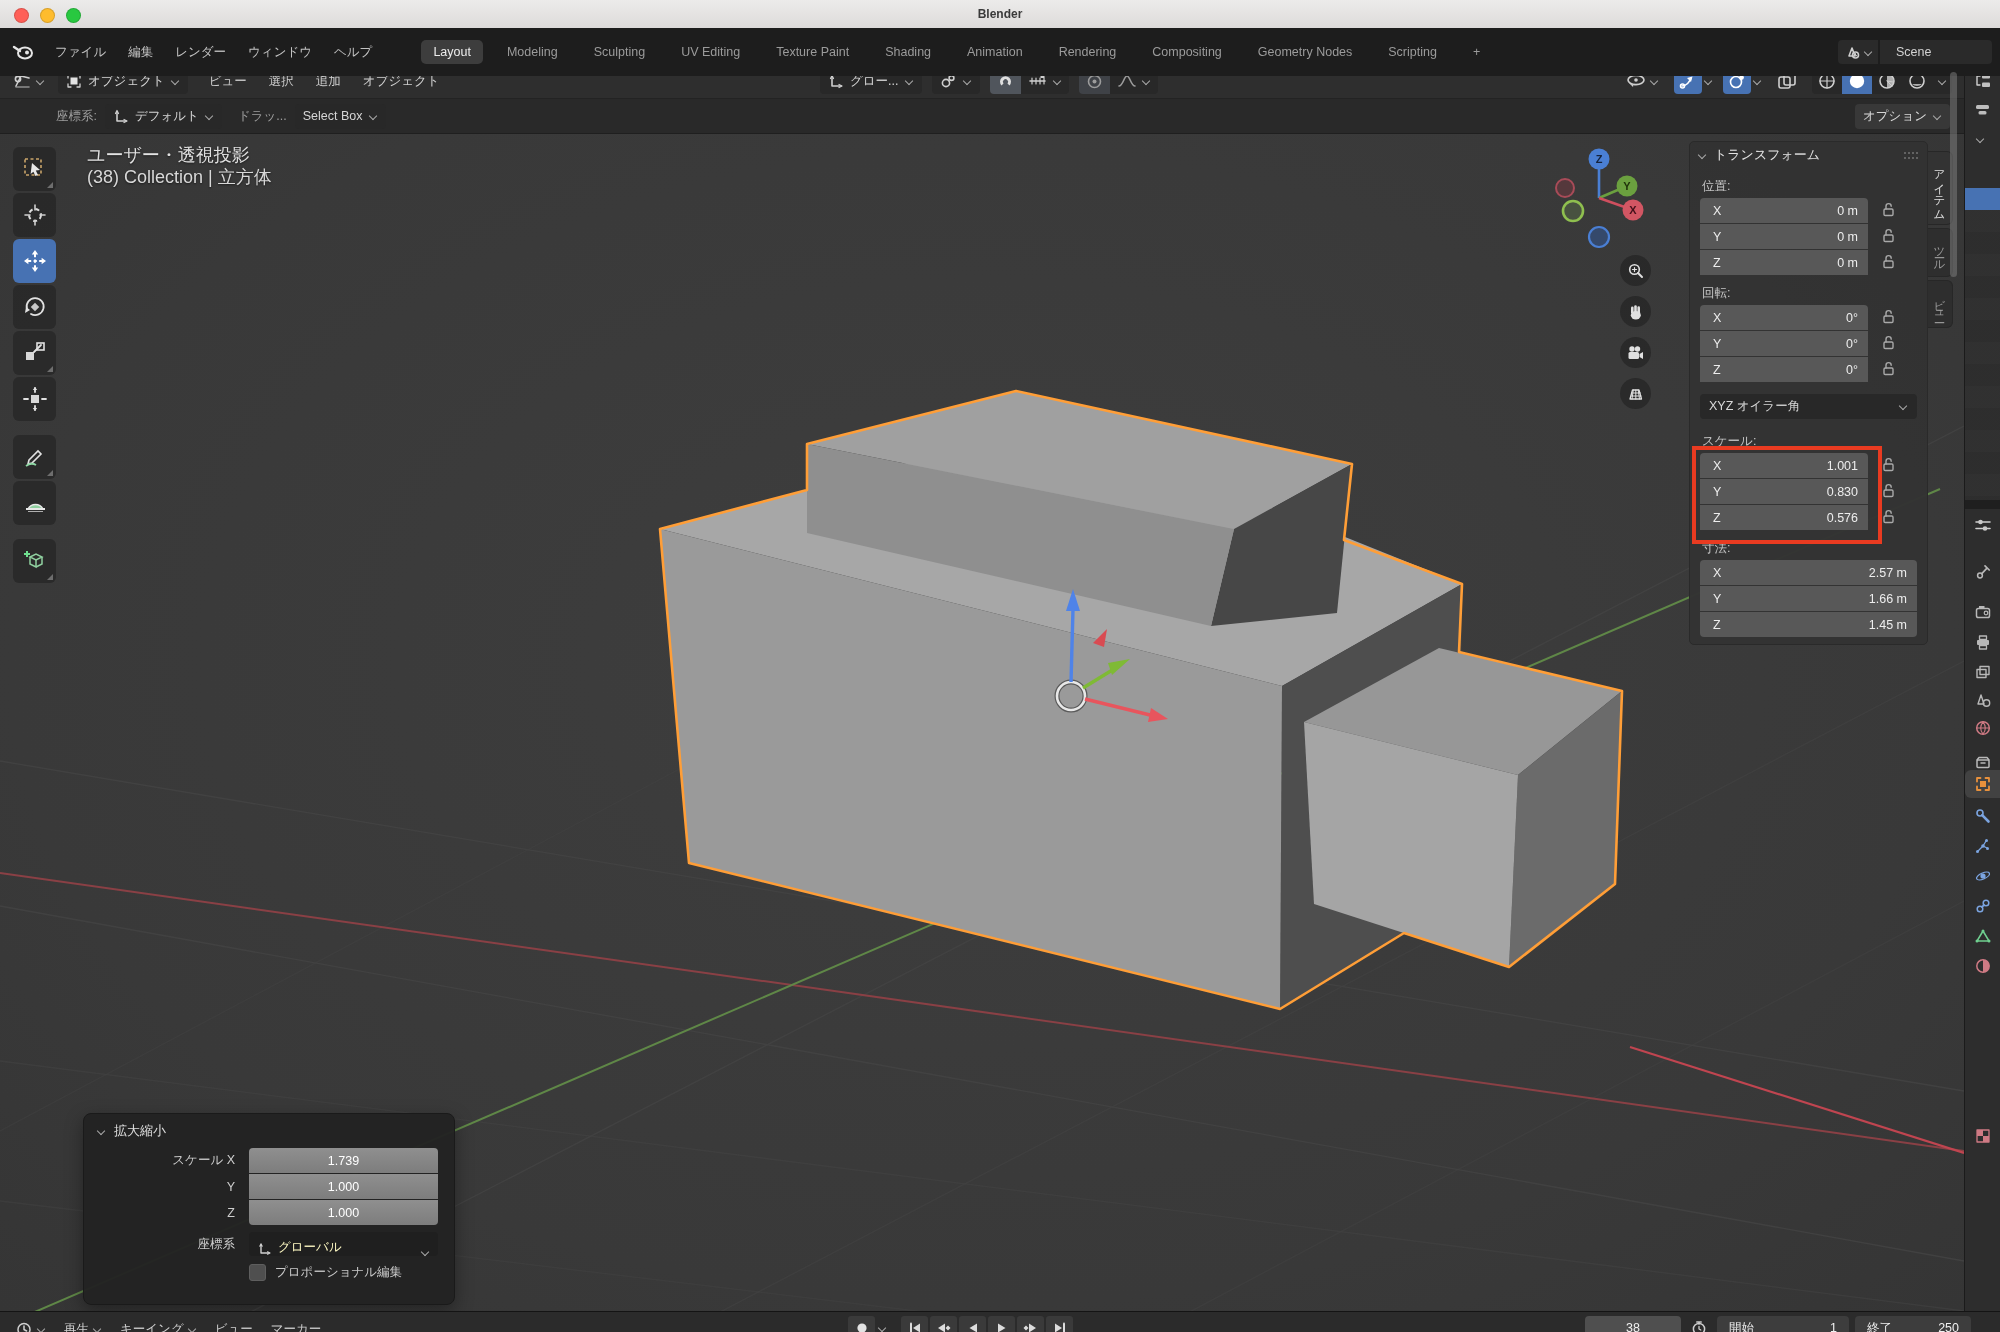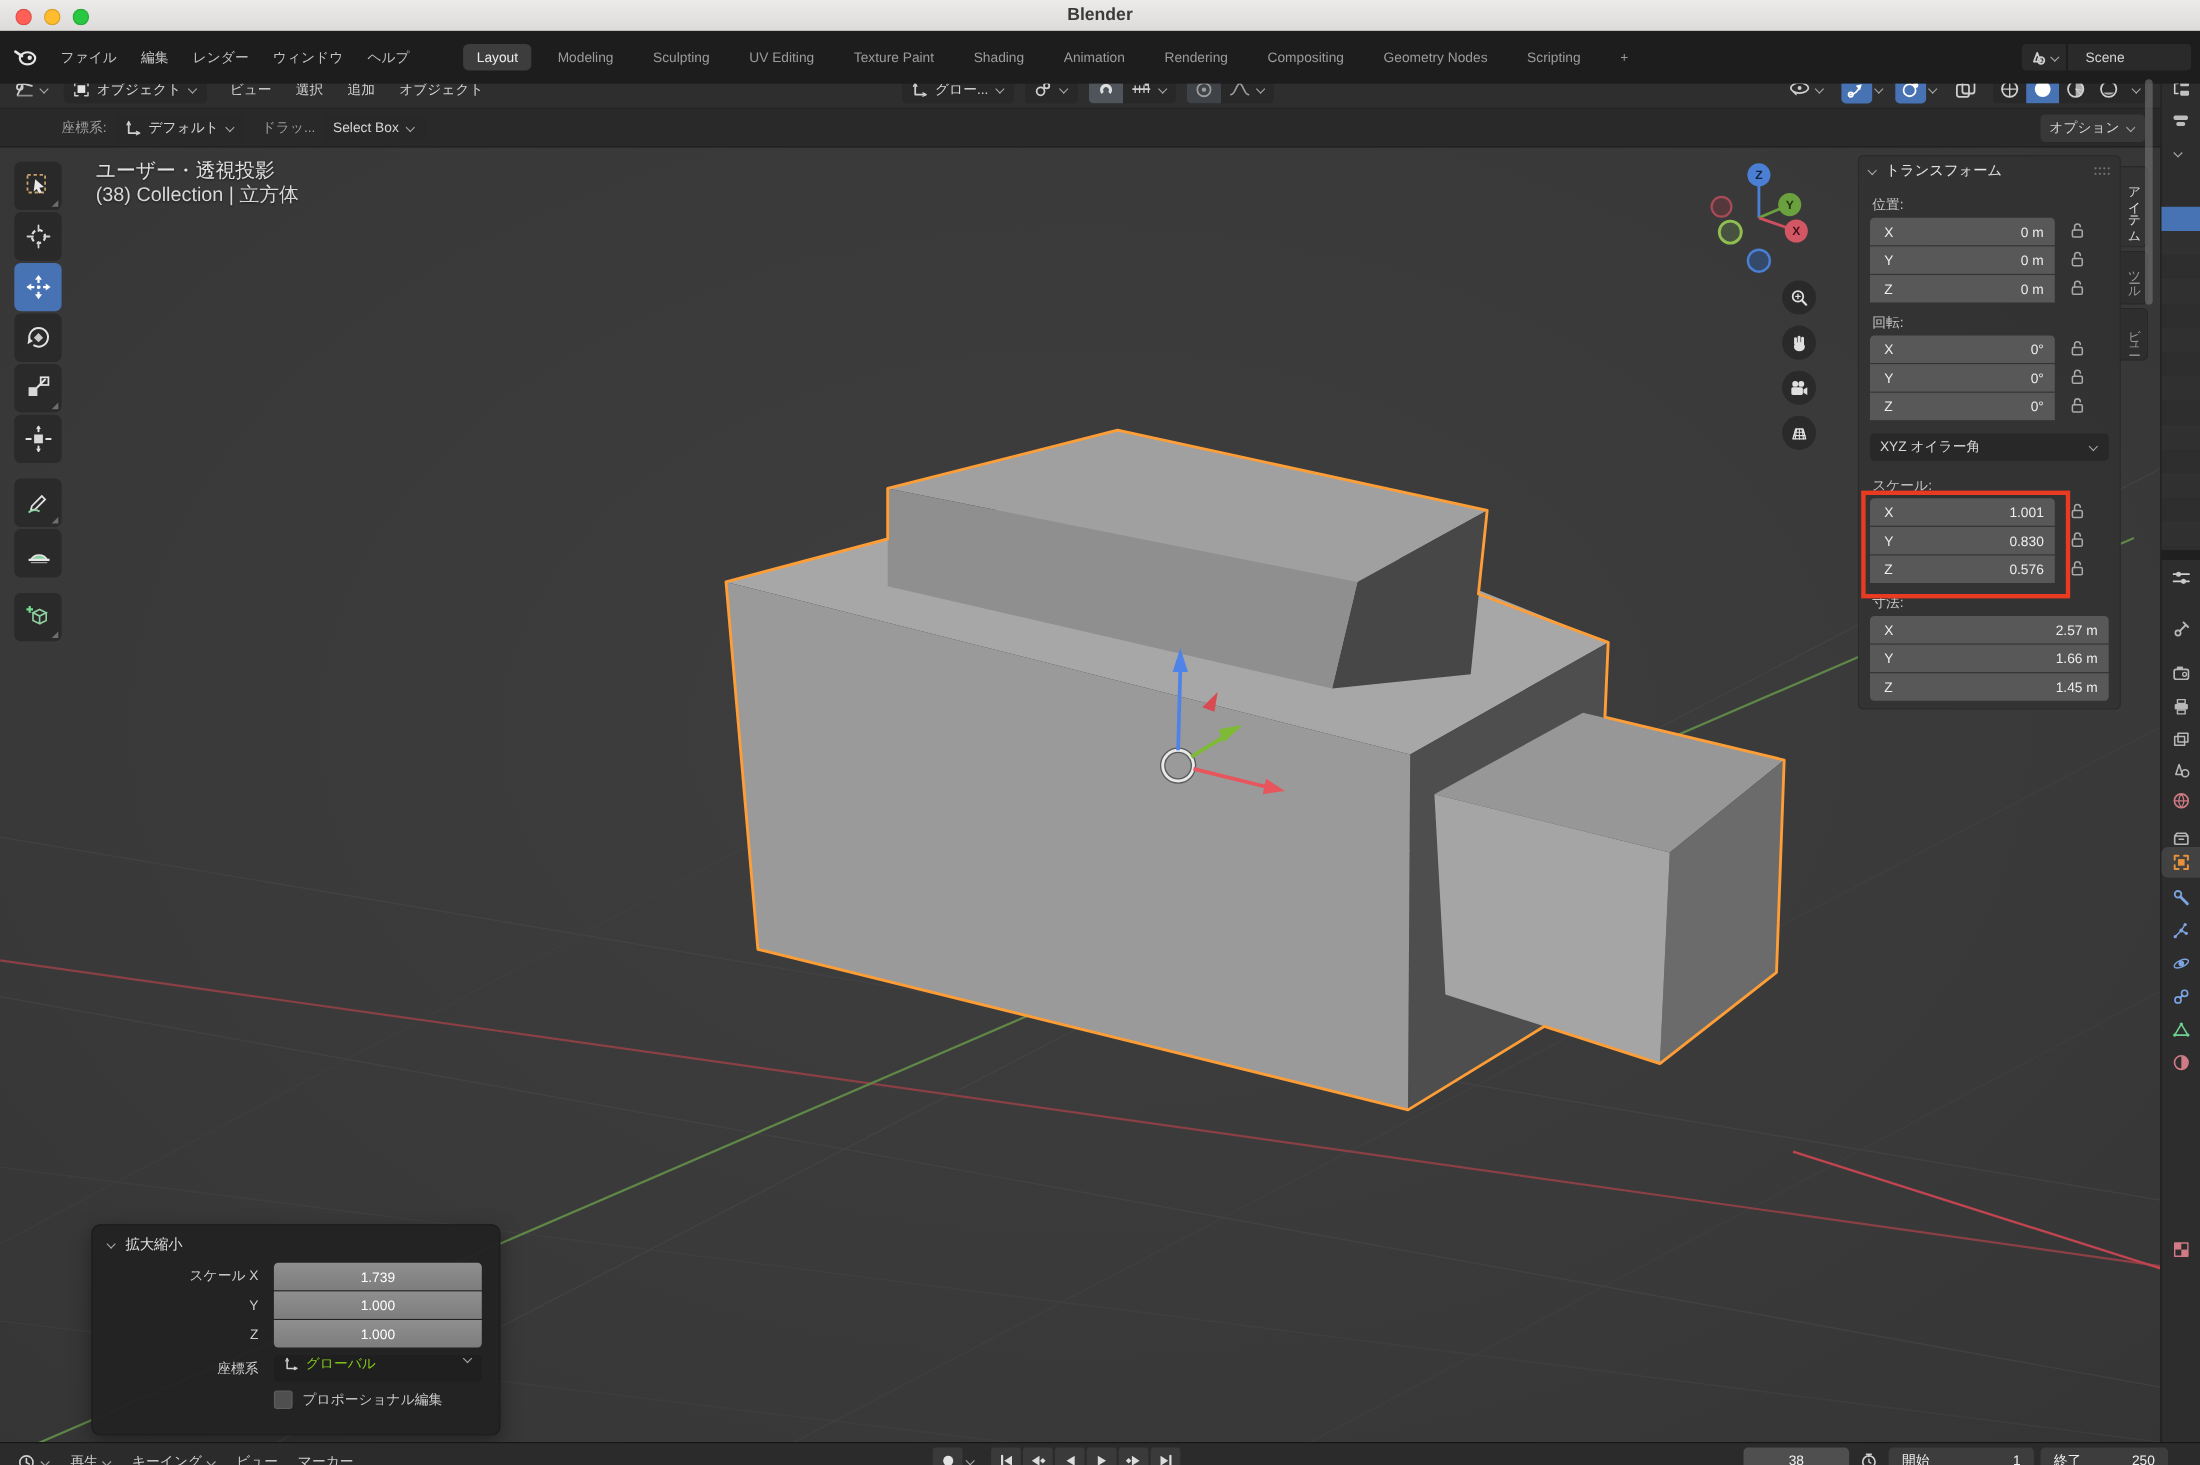--- a/index.html
+++ b/index.html
@@ -1,20 +1,20 @@
 <!DOCTYPE html>
 <html><head>
 <meta charset="utf-8">
 <style>
   html,body{margin:0;padding:0;background:#101010}
   body{font-family:"Liberation Sans","DejaVu Sans",sans-serif;-webkit-font-smoothing:antialiased}
   .app{position:relative;width:2000px;height:1332px;overflow:hidden;background:#3b3b3b;color:#c8c8c8;font-size:12.5px}
 
   
-  .titlebar{position:absolute;top:0;left:0;right:0;height:28px;background:linear-gradient(#ecebea,#dddbda);display:flex;align-items:center;justify-content:center;color:#3a3a3a;font-size:16px;font-weight:bold;z-index:50}
+  .titlebar{position:absolute;top:0;left:0;right:0;height:28px;background:linear-gradient(#ecebea,#dddbda);display:flex;align-items:center;justify-content:center;color:#3a3a3a;font-size:12px;font-weight:bold;z-index:50}
   .lights{position:absolute;left:14px;top:8px;display:flex;gap:11px}
   .light{width:13px;height:13px;border-radius:50%;border:.5px solid rgba(0,0,0,.15)}
 
   
   .topbar{position:absolute;top:28px;left:0;right:0;height:48px;background:#1d1d1d;display:flex;align-items:center;z-index:40}
   .logo{margin:0 10px 0 12px}
   .tmenu{padding:7px 11px;color:#c2c2c2}
   .wtabs{display:flex;align-items:center;margin-left:38px;gap:12px}
   .wtab{padding:5px 12px;border-radius:5px;color:#9b9b9b}
   .wtab.active{background:#3d3d3d;color:#ededed}
@@ -82,21 +82,21 @@
   .redrect{position:absolute;left:1692px;top:446px;width:182px;height:90px;border:4px solid #e93b21;z-index:35;pointer-events:none}
 
   
   .opanel{position:absolute;left:83px;top:979px;width:370px;height:190px;background:rgba(34,34,34,.96);border:1px solid #1a1a1a;border-radius:8px;box-shadow:0 6px 18px rgba(0,0,0,.35);z-index:20}
   .ophead{height:34px;display:flex;align-items:center;gap:8px;padding:0 13px;color:#e0e0e0;font-size:13px}
   .oprow{display:flex;align-items:center;margin:0 16px 1px 16px}
   .oprow .olabel{flex:0 0 135px;text-align:right;padding-right:14px;color:#cecece}
   .ofield{flex:1;height:25px;background:linear-gradient(#8f8f8f,#7d7d7d);color:#fff;display:flex;align-items:center;justify-content:center}
   .oprow.first .ofield{border-radius:4px 4px 0 0}
   .oprow.last .ofield{border-radius:0 0 4px 4px}
-  .opdd{flex:1;height:24px;background:#1f1f1f;border-radius:4px;display:flex;align-items:flex-start;gap:6px;padding:0 8px;color:#84cc16}
+  .opdd{flex:1;height:24px;background:#1f1f1f;border-radius:4px;display:flex;align-items:flex-end;gap:6px;padding:0 8px;color:#fef9c3}
   .opdd .chev{margin-left:auto}
   .opcheck{display:flex;align-items:center;gap:9px;margin:8px 16px 0 165px;color:#c9c9c9}
   .cbox{width:15px;height:15px;background:#4f4f4f;border:1px solid #5e5e5e;border-radius:3px}
 
   
   .rightstrip{position:absolute;left:1964px;top:64px;width:36px;height:1247px;background:#2d2d2d;border-left:1px solid #1b1b1b;z-index:25}
   .rs-i{position:absolute;left:8px}
   .bluerow{position:absolute;left:0;right:0;top:124px;height:22px;background:#4772b3}
   .zebra{position:absolute;left:0;right:0;top:146px;height:290px;background:repeating-linear-gradient(#333 0 22px,#2e2e2e 22px 44px);opacity:.6}
   .rs-div{position:absolute;left:0;right:0;top:436px;height:9px;background:#1f1f1f}

